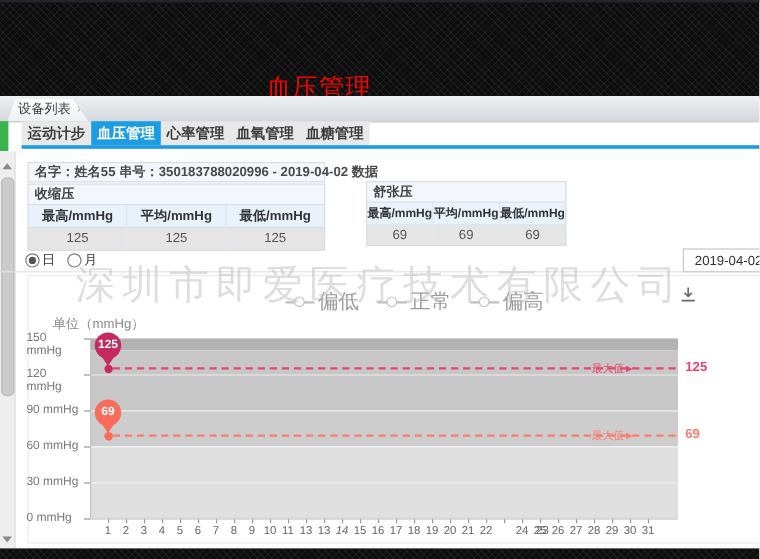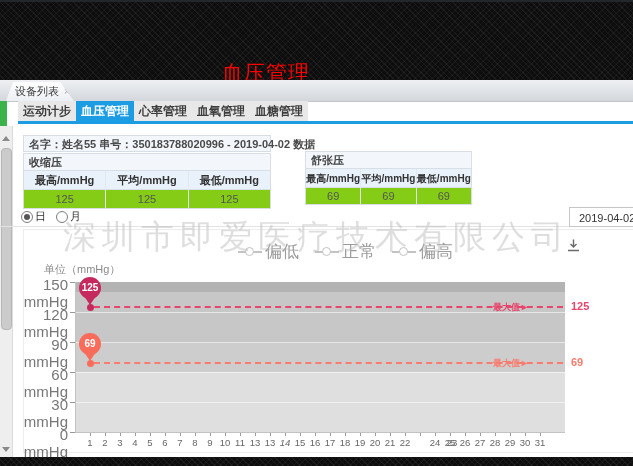--- a/index.html
+++ b/index.html
@@ -34,21 +34,21 @@
   .tri-up{position:absolute;left:2px;width:0;height:0;border-left:4px solid transparent;
     border-right:4px solid transparent;border-bottom:5px solid #8a8a8a;}
   .tri-down{position:absolute;left:2px;width:0;height:0;border-left:4px solid transparent;
     border-right:4px solid transparent;border-top:5px solid #8a8a8a;}
   .vthumb{position:absolute;left:1px;top:22px;width:9px;height:180px;background:#cbcbcb;
     border:1px solid #b7b7b7;border-radius:4px;}
   
   .info-box{left:23px;top:135px;width:248px;height:17px;background:#f3f7fc;
     border:1px solid #d8dee6;font-size:11px;font-weight:bold;color:#4a4a4a;
     line-height:17px;padding-left:5px;box-sizing:border-box;white-space:nowrap;}
-  .bp-table{position:absolute;border:1px solid #d8dee6;box-sizing:border-box;background:#84cc16;}
+  .bp-table{position:absolute;border:1px solid #d8dee6;box-sizing:border-box;background:#e5e5e5;}
   .bp-title{background:#f3f7fc;border-bottom:1px solid #d8dee6;font-size:11px;font-weight:bold;
     color:#444;padding-left:5px;}
   .bp-row{display:flex;}
   .bp-cell{flex:1;text-align:center;box-sizing:border-box;}
   .bp-head .bp-cell{background:#e9f1fb;border-bottom:1px solid #d8dee6;font-weight:bold;color:#333;}
   .bp-head .bp-cell + .bp-cell, .bp-vals .bp-cell + .bp-cell{border-left:1px solid #e2e8ef;}
   .bp-vals .bp-cell{color:#555;}
   
   .period{left:21px;top:209px;display:flex;align-items:center;font-size:11px;color:#333;}
   .radio{width:10px;height:10px;border:1px solid #7e7e7e;border-radius:50%;background:#fdfdfd;
@@ -73,26 +73,26 @@
   .legend-item .ltext{font-size:17px;color:#9c9c9c;}
   .dl-icon{left:566px;top:238px;width:15px;height:15px;cursor:pointer;}
   
   .watermark{left:50%;top:215px;transform:translateX(-50%);font-size:33px;color:#bfbfbf;
     opacity:.5;letter-spacing:6px;white-space:nowrap;z-index:40;pointer-events:none;}
   
   .band{position:absolute;left:75px;width:490px;}
   .gridline{position:absolute;left:75px;width:490px;height:1px;background:rgba(255,255,255,.55);}
   .yaxis{left:75px;top:282px;width:1px;height:150px;background:#c3c3c3;}
   .xaxis{left:75px;top:432px;width:490px;height:1px;background:#c3c3c3;}
-  .ylab{position:absolute;width:46px;text-align:right;font-size:15px;color:#777;}
+  .ylab{position:absolute;width:46px;font-size:10px;color:#777;}
   .ytick{position:absolute;width:5px;height:1px;background:#999;}
   .xlab{position:absolute;width:14px;text-align:center;font-size:9.5px;color:#666;}
   .xtick{position:absolute;width:1px;height:4px;background:#999;}
   .markline{position:absolute;height:0;border-top:2px dashed var(--c);}
-  .ml-label{position:absolute;right:34px;top:-7px;font-size:9px;font-weight:bold;
+  .ml-label{position:absolute;right:34px;top:-7px;font-size:9px;font-weight:normal;
     color:var(--c);white-space:nowrap;}
   .ml-value{position:absolute;font-size:11px;font-weight:bold;color:var(--c);}
   .pin{position:absolute;width:22px;z-index:20;}
   .pin .ball{width:22px;height:22px;border-radius:50%;background:var(--c);color:#fff;
     font-size:10px;font-weight:bold;text-align:center;line-height:22px;}
   .pin .tail{position:absolute;left:5px;top:19px;width:0;height:0;
     border-left:6px solid transparent;border-right:6px solid transparent;
     border-top:9px solid var(--c);}
   .dot{position:absolute;width:7px;height:7px;border-radius:50%;background:var(--c);z-index:21;}
 </style>

